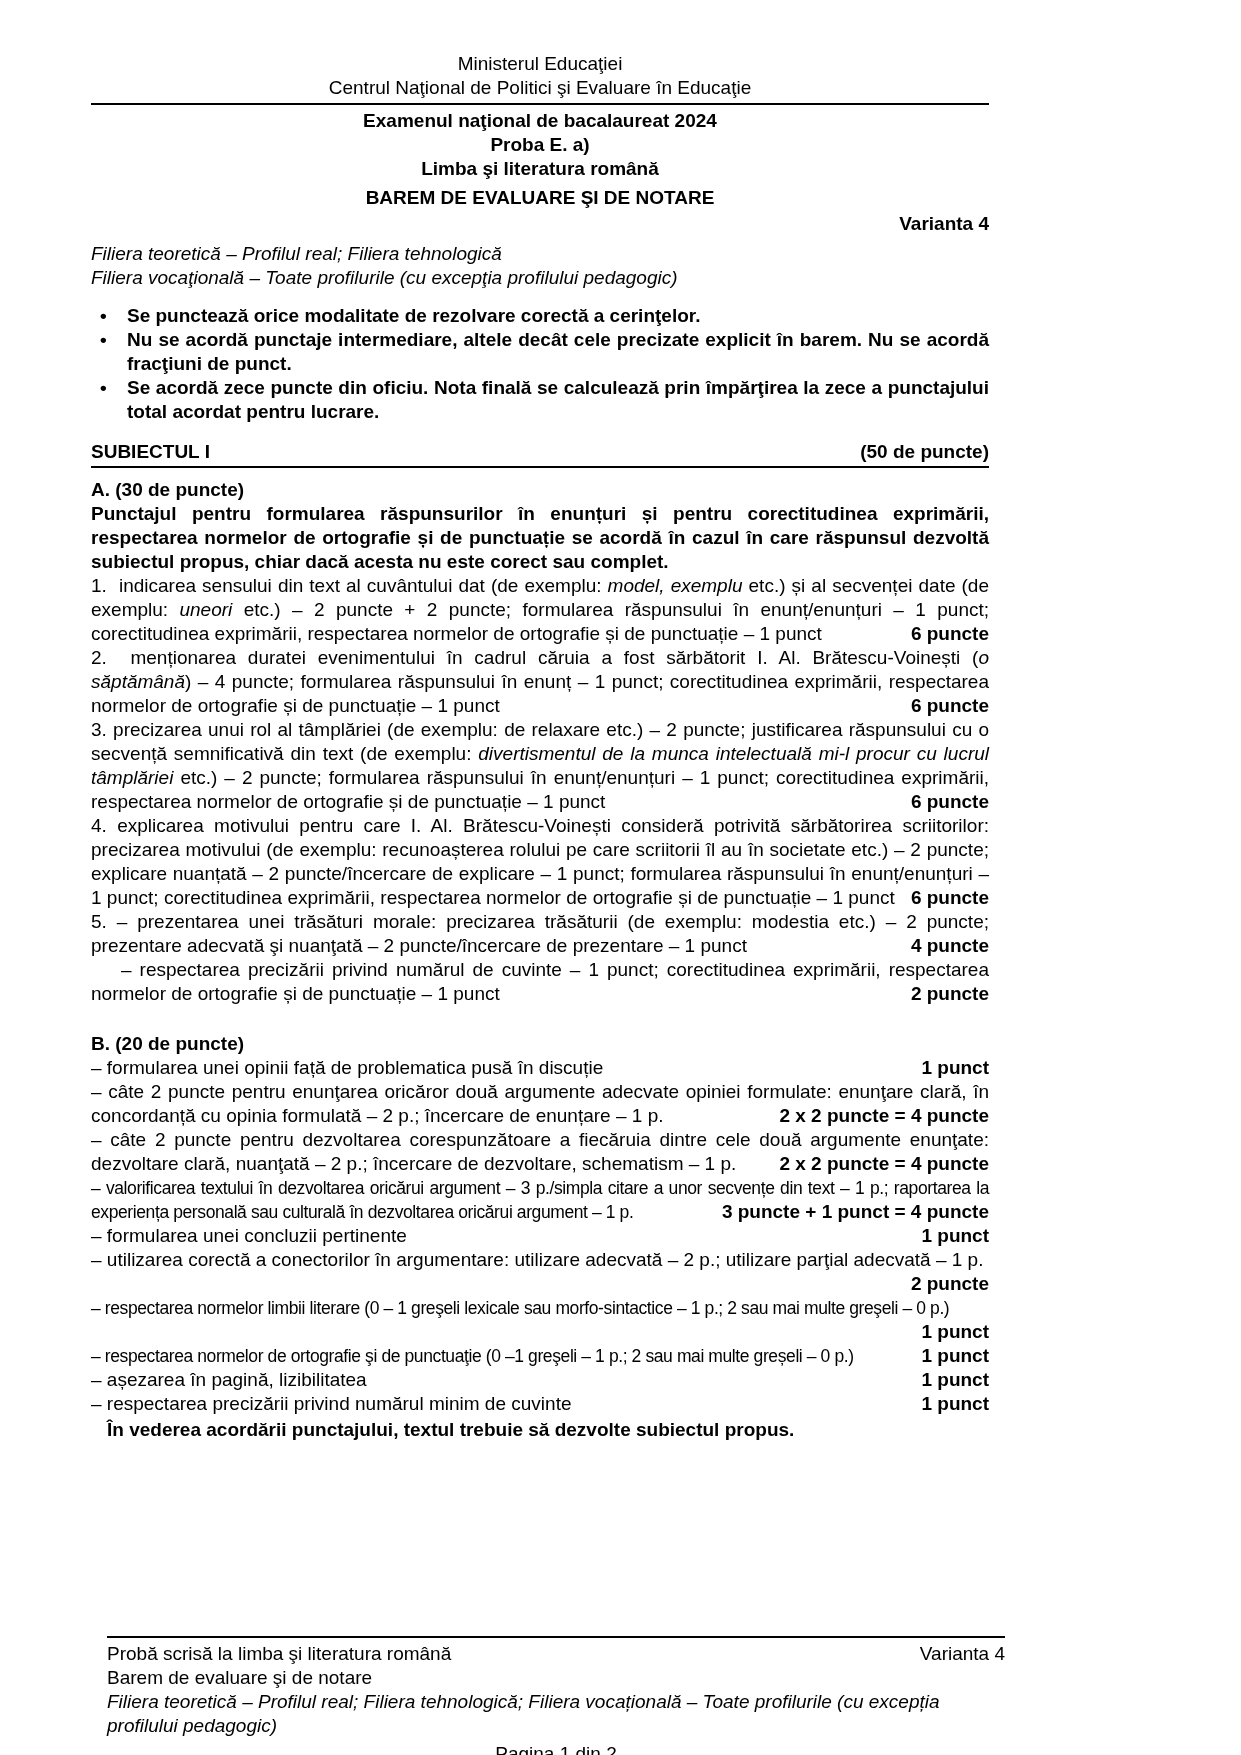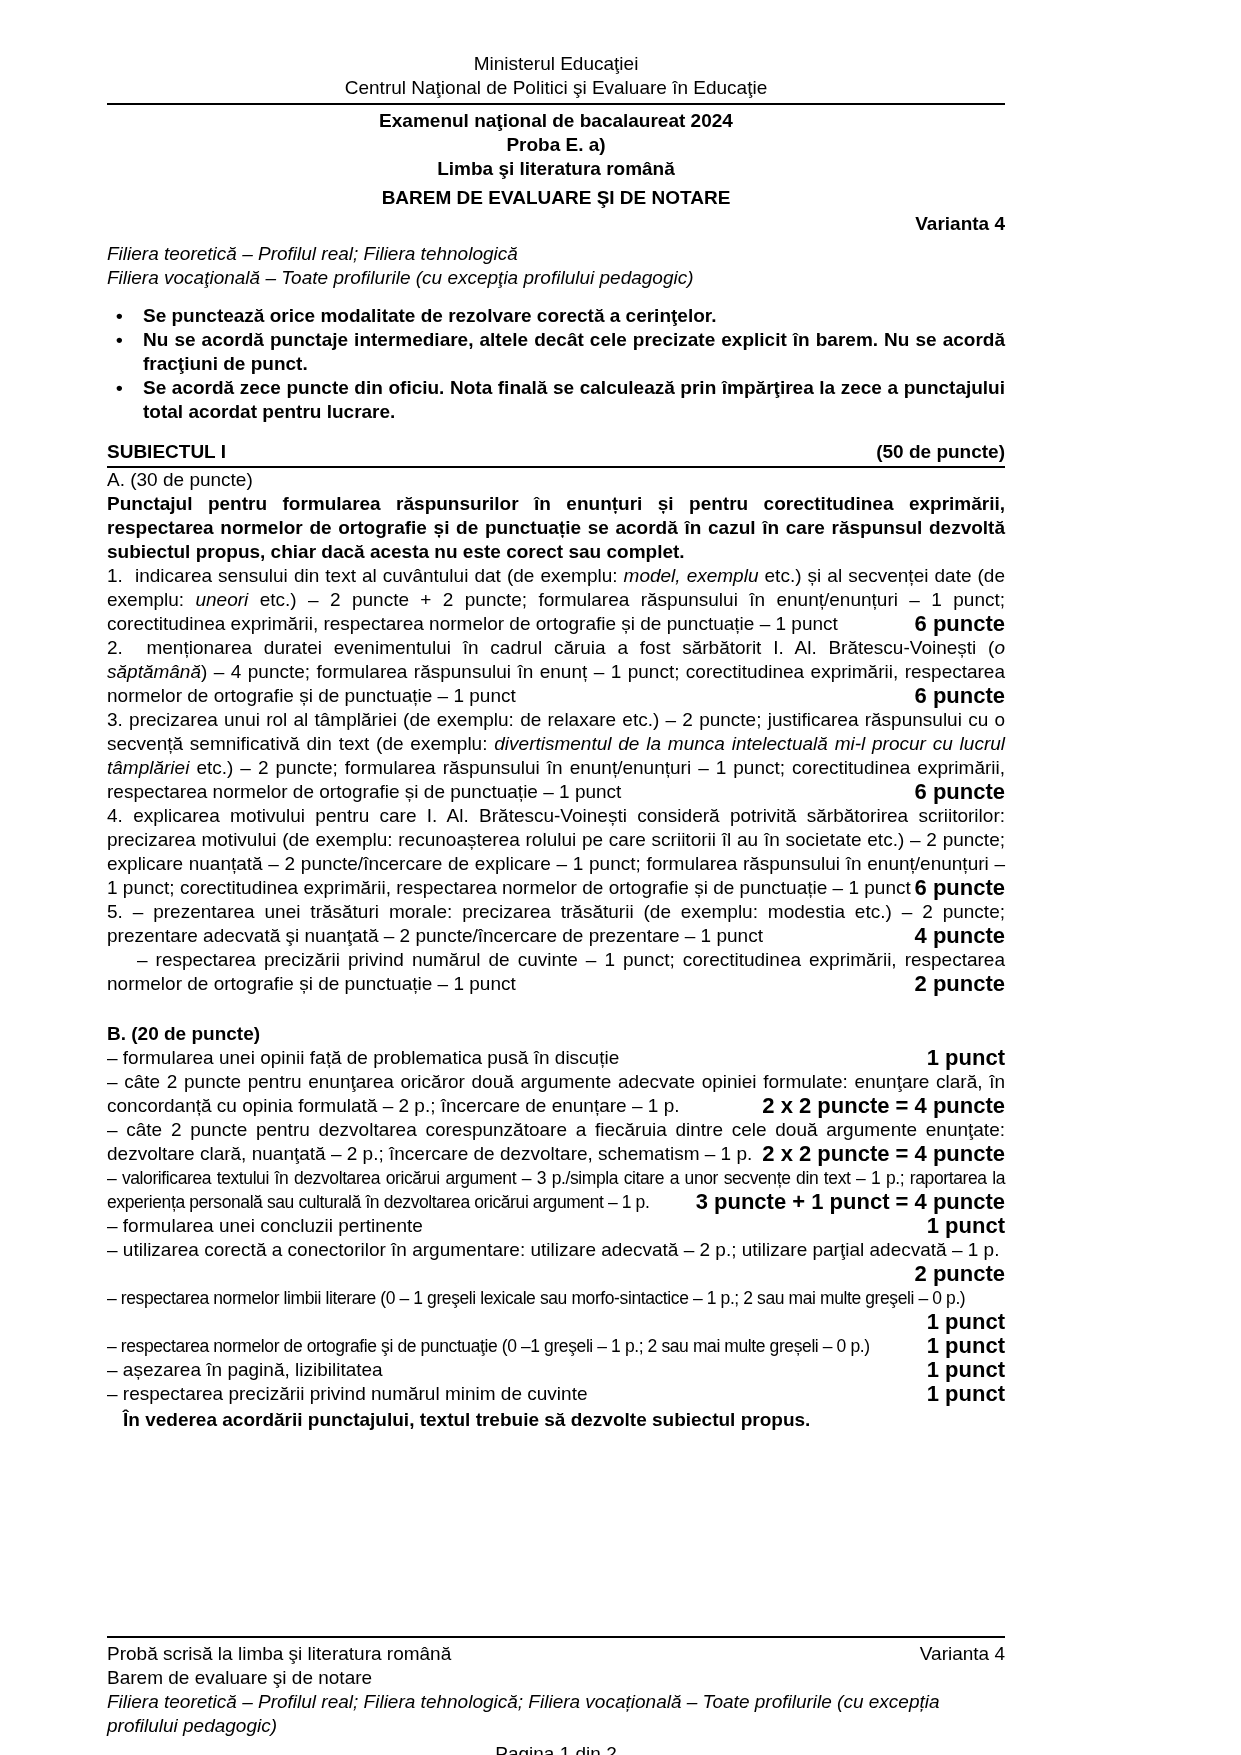--- a/index.html
+++ b/index.html
@@ -5,46 +5,46 @@
   * { margin: 0; padding: 0; box-sizing: border-box; }
   html, body { background: #ffffff; }
   body {
     width: 1241px; height: 1755px;
     position: relative;
     font-family: "Liberation Sans", "DejaVu Sans", sans-serif;
     font-size: 19px; line-height: 24px;
     color: #000;
     overflow: hidden;
   }
-  .content { position: absolute; left: 107px; top: 52px; width: 898px; }
+  .content { position: absolute; left: 91px; top: 52px; width: 898px; }
 
   .header-org { text-align: center; padding-bottom: 3px; border-bottom: 2px solid #000; }
 
   .title-block { margin-top: 4px; text-align: center; font-weight: 700; }
   .barem-line { margin-top: 5px; }
   .variant-line { text-align: right; font-weight: 700; margin-top: 2px; }
 
   .filiera-block { margin-top: 6px; }
   .filiera { font-weight: 400; font-style: italic; }
 
   .bullets { margin-top: 14px; }
   .bullet-item { display: flex; }
   .bullet-marker { flex: 0 0 36px; padding-left: 9px; font-weight: 700; }
   .bullet-text { flex: 1; font-weight: 700; text-align: justify; }
 
   .subiect-row { display: flex; justify-content: space-between; font-weight: 700;
                  border-bottom: 2px solid #000; margin-top: 16px; padding-bottom: 2px; }
 
-  .section-a-title { font-weight: 400; }
+  .section-a-title { font-weight: 700; margin-top: 10px; }
   .note-label { font-weight: 700; }
   .note-text { font-weight: 700; text-align: justify; }
 
   .item { text-align: justify; }
   .item::after { content: ""; display: block; clear: both; }
-  .pts { float: right; font-weight: 700; font-size: 22px; letter-spacing: 0; }
+  .pts { float: right; font-weight: 700; font-size: 19px; letter-spacing: 0; }
   .sub-item { text-indent: 30px; }
   .condensed { font-size: 17.5px; letter-spacing: -0.4px; }
 
   .i { font-style: italic; }
 
   .section-b { margin-top: 26px; }
   .section-b-title { font-weight: 700; }
   .closing { font-weight: 700; margin-top: 2px; text-align: justify; margin-left: 16px; }
 
   .footer { position: absolute; left: 107px; width: 898px; top: 1636px;

